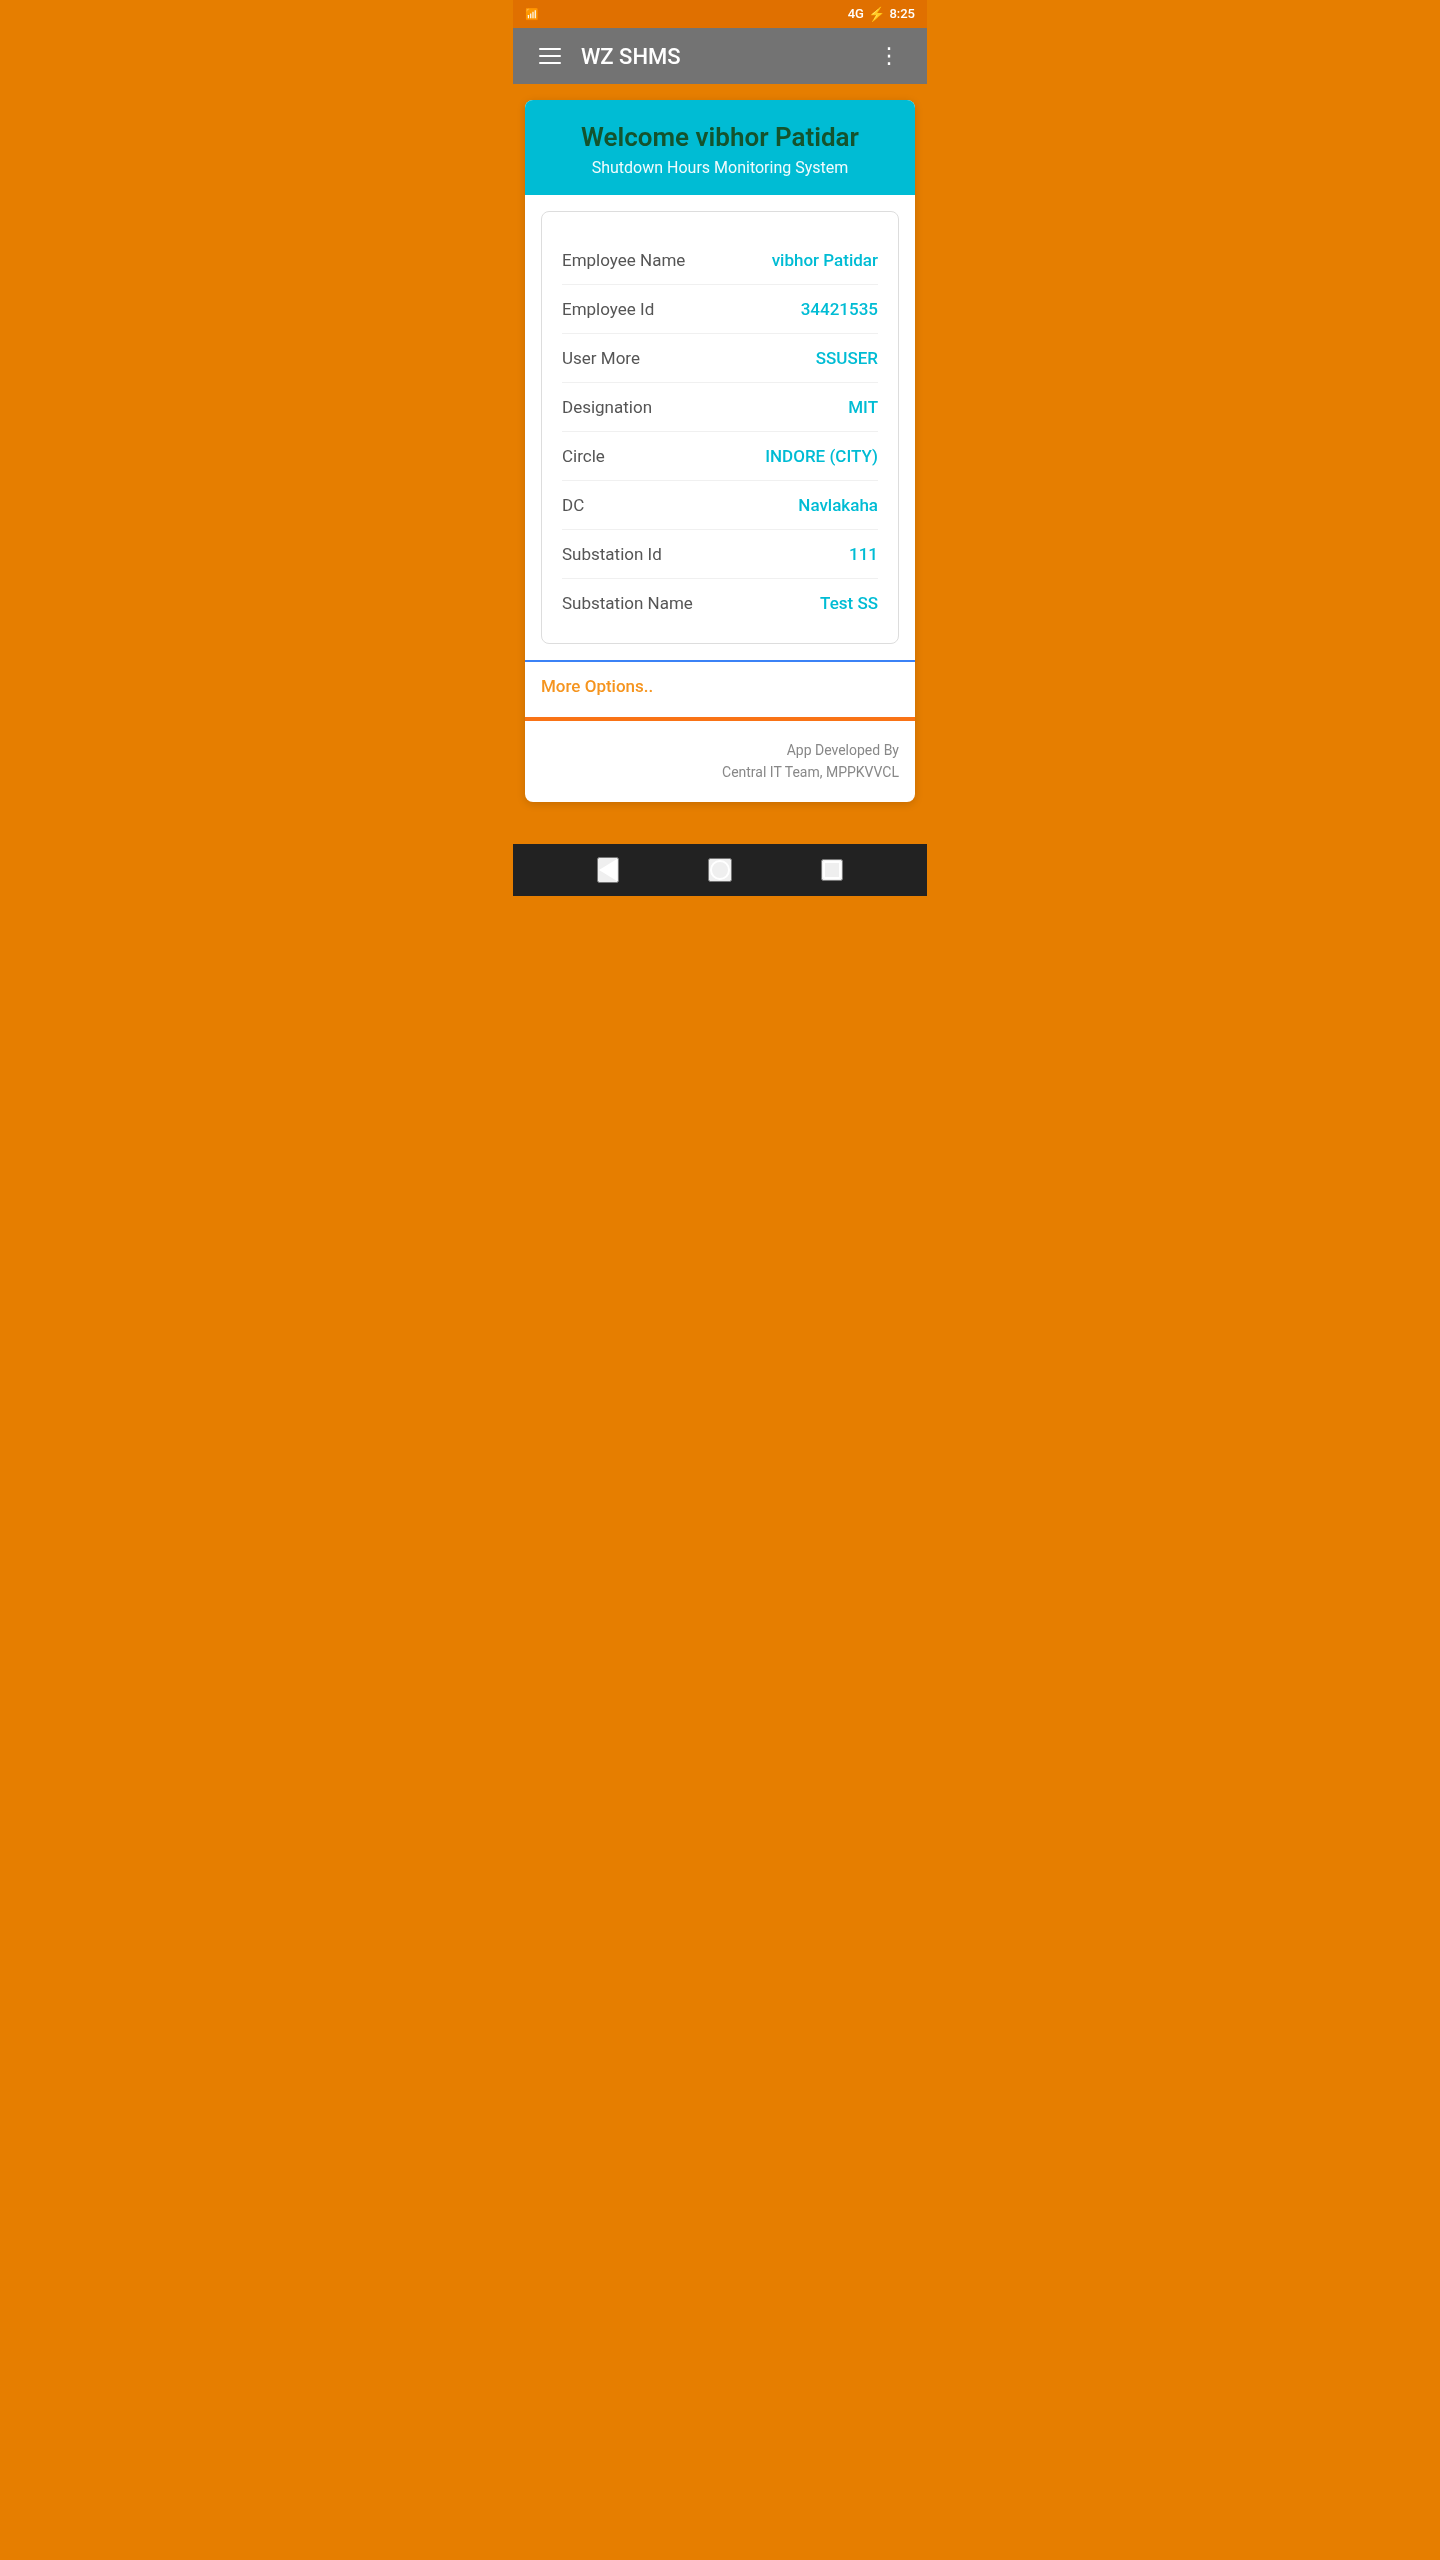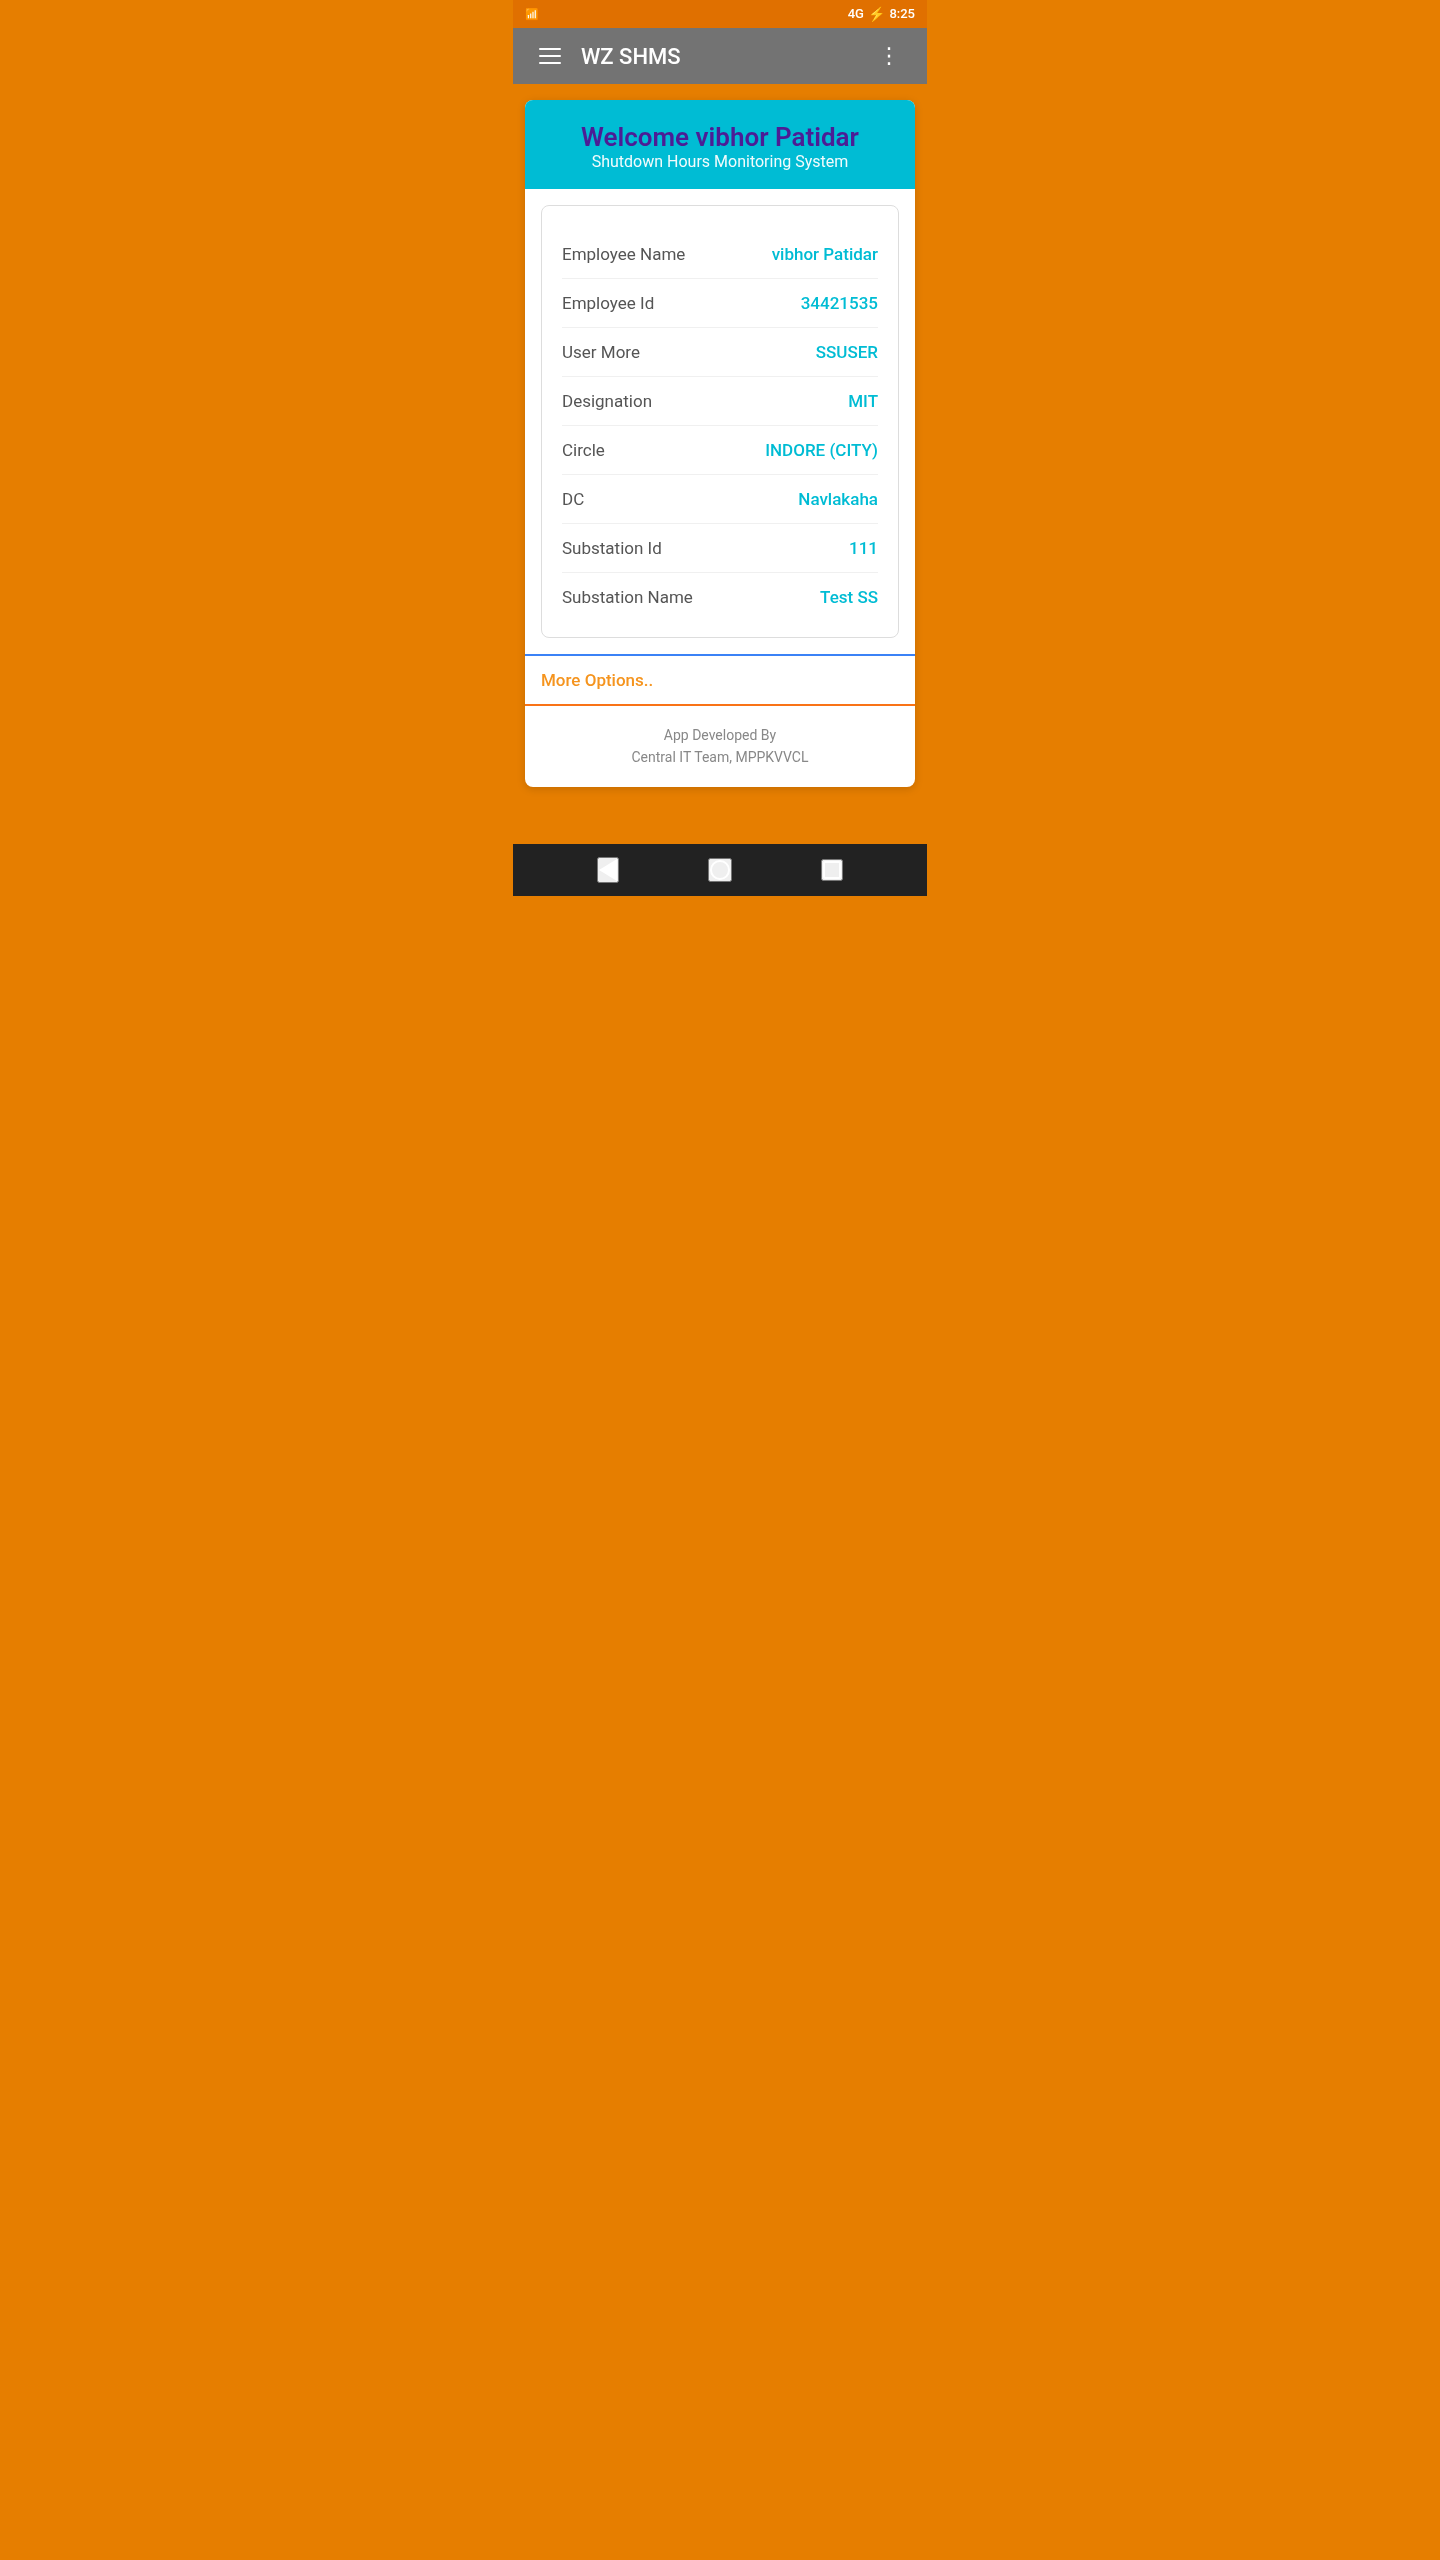--- a/index.html
+++ b/index.html
@@ -96,23 +96,24 @@
       overflow: hidden;
       box-shadow: 0 2px 8px rgba(0,0,0,0.15);
     }
 
     .welcome-header {
       background: #00bcd4;
       padding: 22px 16px 18px;
       text-align: center;
     }
     .welcome-title {
-      color: #4c1d95;
+      color: #14532d;
       font-size: 26px;
       font-weight: 600;
+      margin-bottom: 6px;
     }
     .welcome-subtitle {
       color: #fff;
       font-size: 16px;
       font-weight: 400;
       opacity: 0.95;
     }
 
     
     .info-table {
@@ -153,22 +154,23 @@
       color: #f5941e;
       font-size: 17px;
       font-weight: 500;
       cursor: pointer;
       text-decoration: none;
     }
 
     
     .footer {
       padding: 18px 16px;
-      text-align: center;
-      border-top: 2px solid #f97316;
+      text-align: right;
+      border-top: 4px solid #f97316;
+      margin-top: 7px;
     }
     .footer-text {
       color: #888;
       font-size: 14px;
       line-height: 1.6;
     }
 
     
     .bottom-nav {
       background: #222;

